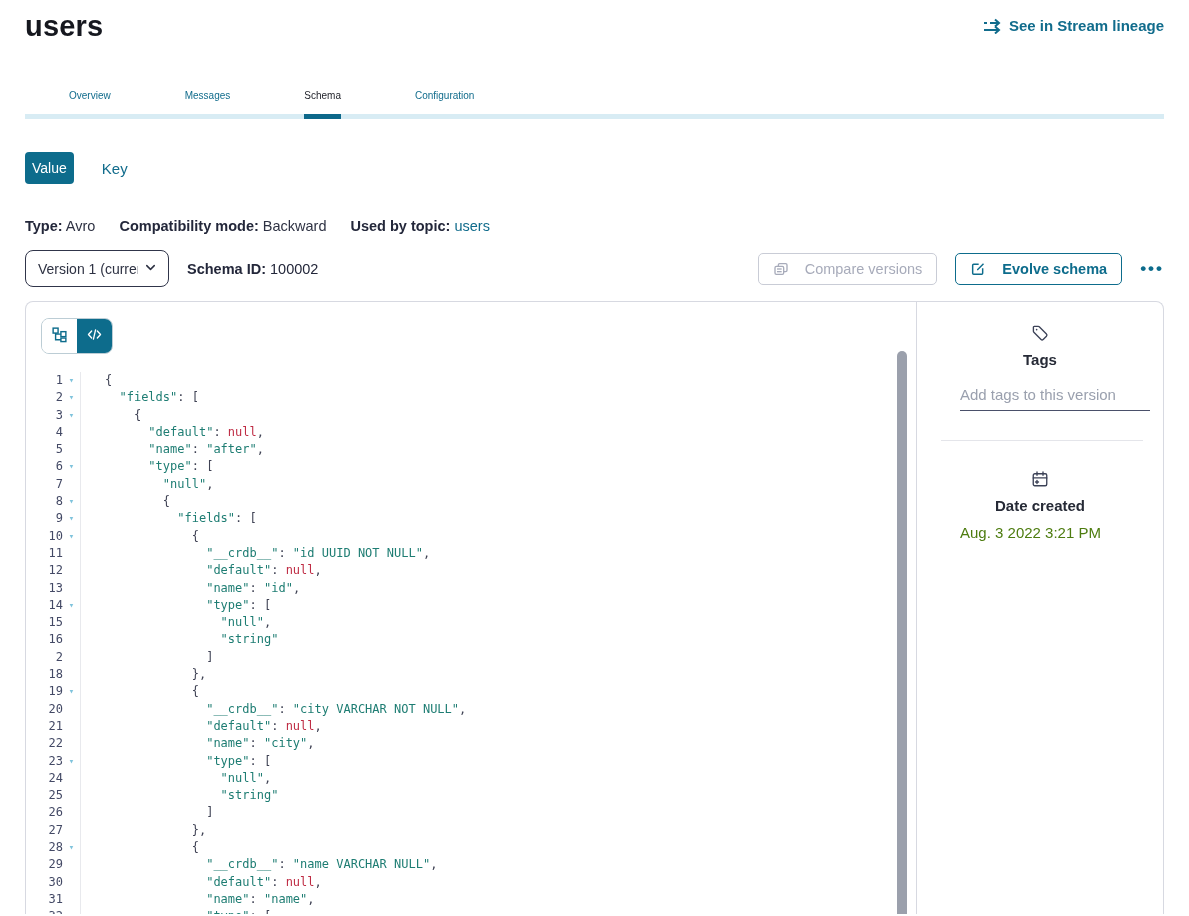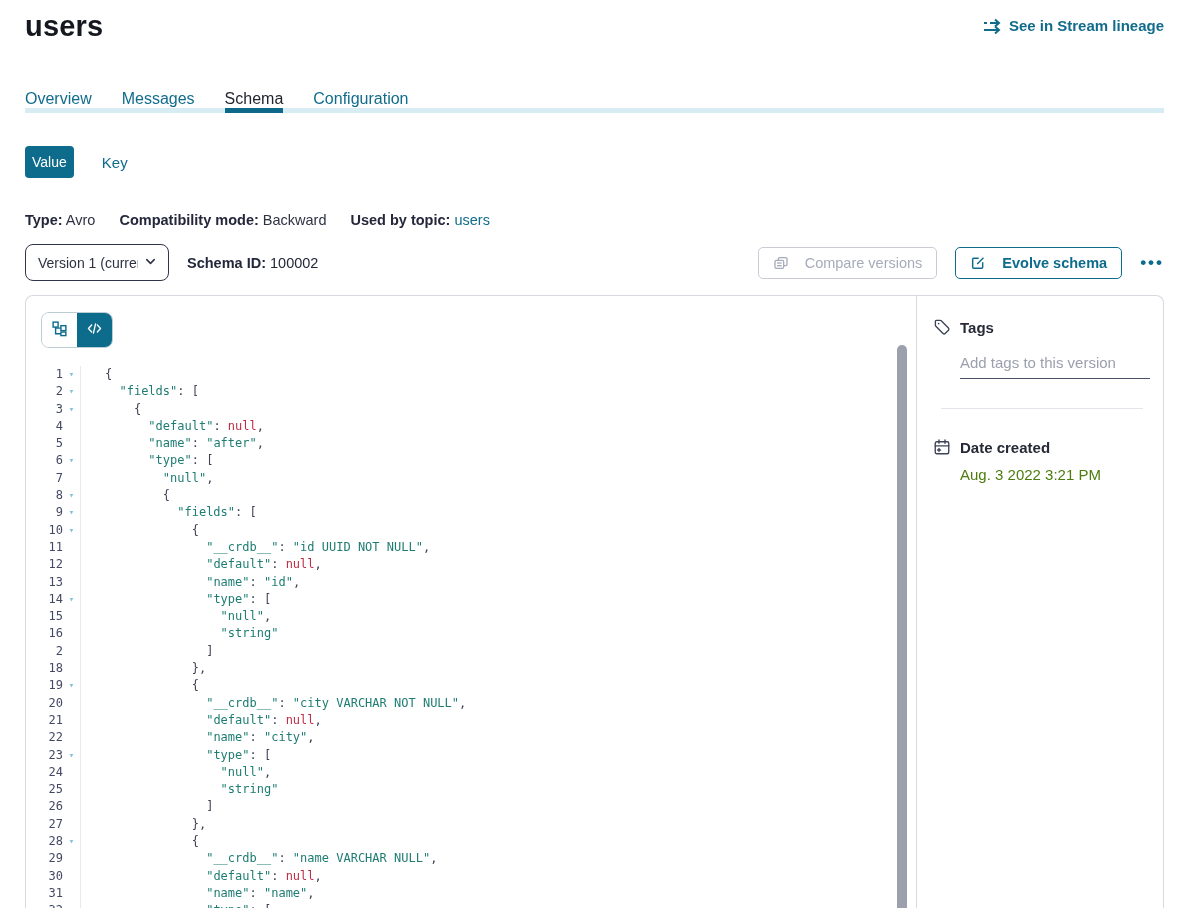--- a/index.html
+++ b/index.html
@@ -14,21 +14,21 @@
   .content{padding:0 25px;}
 
   
   .header-row{display:flex;justify-content:space-between;align-items:flex-start;padding-top:10px;}
   .page-title{font-size:29px;font-weight:700;color:var(--heading);letter-spacing:.2px;}
   .lineage-link{display:flex;align-items:center;gap:6px;margin-top:7px;color:var(--link);
     font-size:15px;font-weight:600;cursor:pointer;}
 
   
   .tabs{display:flex;gap:30px;margin-top:47px;border-bottom:5px solid var(--tabbar);}
-  .tab{font-size:16px;color:var(--link);padding-bottom:0;cursor:pointer;}
+  .tab{font-size:10px;color:var(--link);padding-bottom:13px;cursor:pointer;margin-left:44px;}
   .tab.active{color:#23252d;font-weight:500;margin-bottom:-5px;border-bottom:5px solid #0d688a;}
 
   
   .vk-row{display:flex;align-items:center;gap:28px;margin-top:33px;}
   .value-btn{background:var(--accent);color:#fff;font-size:14px;border:none;border-radius:4px;
     padding:8px 7px;cursor:pointer;font-family:inherit;}
   .key-link{color:var(--link);font-size:15px;cursor:pointer;}
 
   
   .meta-row{display:flex;gap:24px;margin-top:34px;font-size:14.5px;color:#23273a;}
@@ -72,21 +72,21 @@
   .cl{padding-left:24px;}
   .tok-k,.tok-s{color:var(--code-key);}
   .tok-n{color:var(--code-null);}
   .tok-p{color:var(--code-punc);}
 
   .scrollbar-thumb{position:absolute;top:49px;bottom:0;right:9px;width:10px;
     background:var(--scroll);border-radius:6px 6px 0 0;}
 
   
   .sidebar{width:246px;flex:none;padding:22px 16px 0 16px;}
-  .side-head{display:flex;align-items:center;gap:9px;}
+  .side-head{display:flex;align-items:center;gap:9px;flex-direction:column;}
   .side-title{font-size:15px;font-weight:700;color:#262a36;}
   .tags-input{display:block;margin:16px 0 0 27px;width:190px;border:none;outline:none;
     border-bottom:1.5px solid #4a506a;font-family:inherit;font-size:15px;color:#2e3243;
     padding:2px 0 7px 0;background:transparent;}
   .tags-input::placeholder{color:var(--placeholder);}
   .side-divider{border:none;border-top:1px solid #e4e5ea;margin:29px 4px 0 8px;}
   .side-section{margin-top:29px;}
   .side-value{margin:10px 0 0 27px;font-size:15px;color:#4d7c0f;}
   .side-value.dim{color:#8d93a3;}
   .icon-18{width:18px;height:18px;flex:none;}

